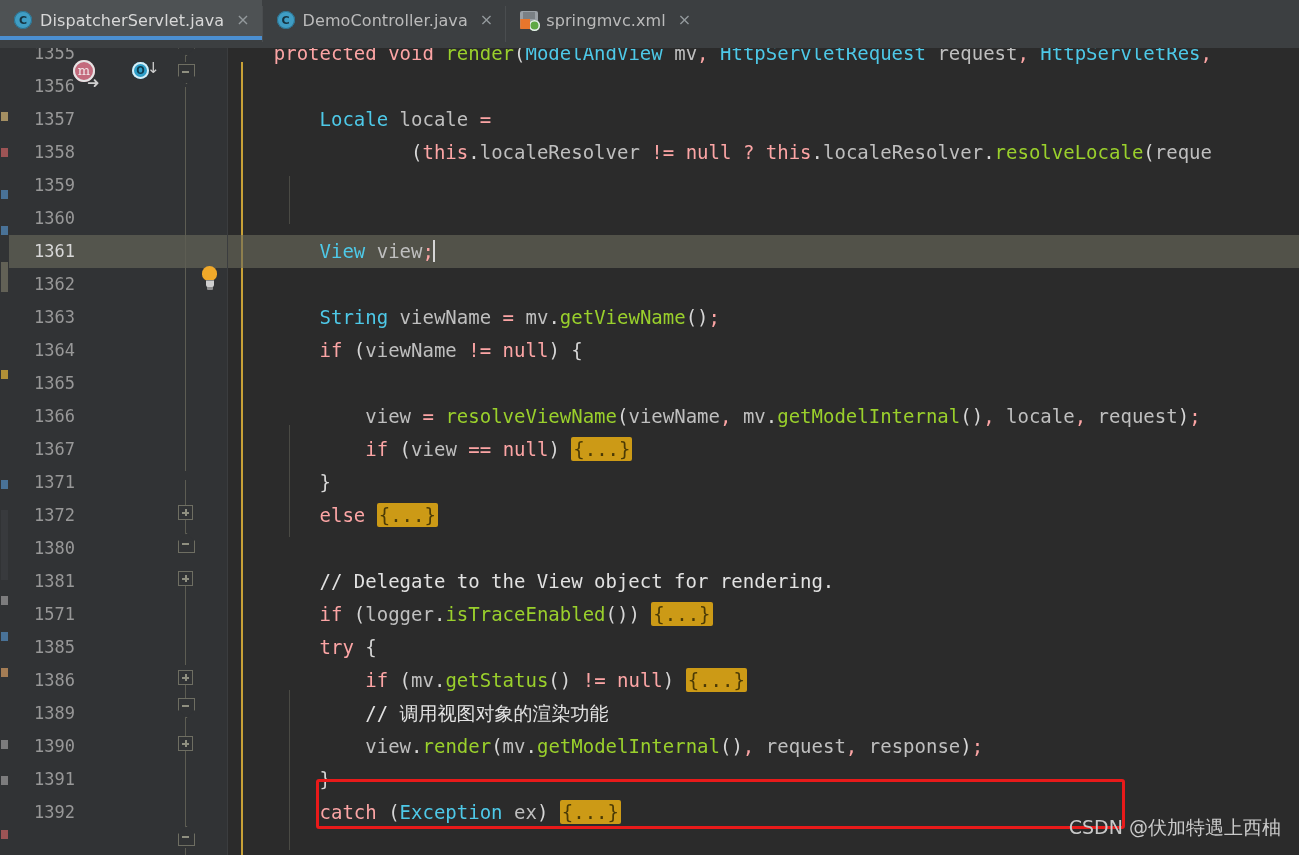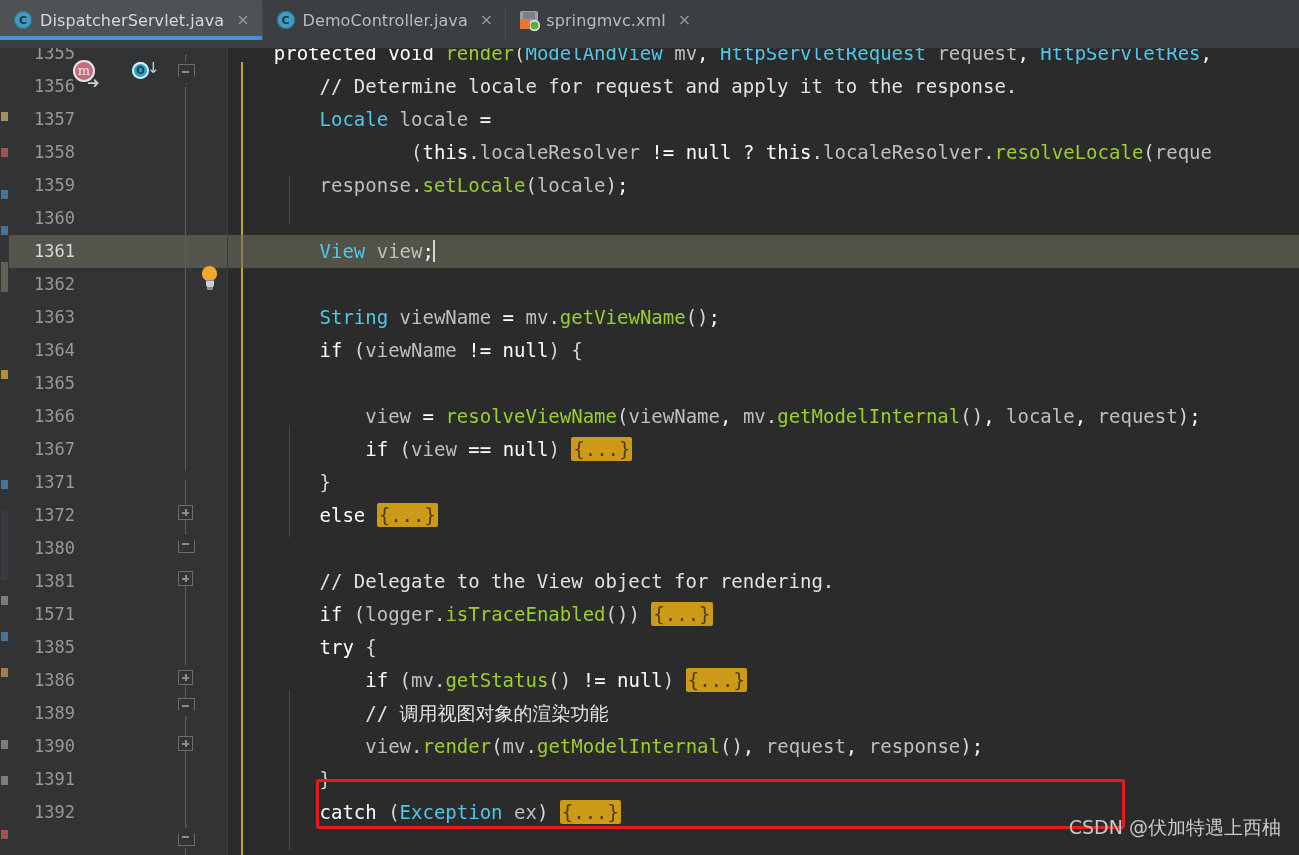--- a/index.html
+++ b/index.html
@@ -328,21 +328,21 @@
   .guide {
     position: absolute;
     width: 2px;
     background: #c8a137;
   }
   .guide-dim {
     position: absolute;
     width: 1px;
     background: #4a4a44;
   }
-  .kw2  { color: #ffffff; }
+  .kw2  { color: #fca5a5; }
   .typ  { color: #4ec9e8; }
   .mth  { color: #9ad02c; }
   .var  { color: #bfbfbf; }
   .pln  { color: #d6d6d6; }
   .cmt  { color: #e2e2e2; }
   .punc { color: #d6d6d6; }
   .fld  {
     background: #cc9a16;
     color: #4a3a06;
     border-radius: 2px;
@@ -499,24 +499,22 @@
     <div class="bulb" style="left:192px; top:226px;"></div>
 
     <div id="code">
 
       <div class="guide" style="left:13px; top:22px;  height:232px;"></div>
       <div class="guide" style="left:13px; top:254px; height:561px;"></div>
       <div class="guide-dim" style="left:61px; top:136px; height:48px;"></div>
       <div class="guide-dim" style="left:61px; top:385px; height:112px;"></div>
       <div class="guide-dim" style="left:61px; top:650px; height:160px;"></div>
     <div class="cl" style="top: -3px;"><span class="pln">    </span><span class="kw2">protected</span><span class="pln"> </span><span class="kw2">void</span><span class="pln"> </span><span class="mth">render</span><span class="punc">(</span><span class="typ">ModelAndView</span><span class="pln"> </span><span class="var">mv</span><span class="kw2">,</span><span class="pln"> </span><span class="typ">HttpServletRequest</span><span class="pln"> </span><span class="var">request</span><span class="kw2">,</span><span class="pln"> </span><span class="typ">HttpServletRes</span><span class="kw2">,</span></div>
-        <div class="cl" style="top: 30px;"><span class="cmt">        // Determine locale for request and apply it to the response.</span></div>
         <div class="cl" style="top: 63px;"><span class="pln">        </span><span class="typ">Locale</span><span class="pln"> </span><span class="var">locale</span><span class="pln"> </span><span class="kw2">=</span></div>
         <div class="cl" style="top: 96px;"><span class="pln">                </span><span class="punc">(</span><span class="kw2">this</span><span class="punc">.</span><span class="var">localeResolver</span><span class="pln"> </span><span class="kw2">!=</span><span class="pln"> </span><span class="kw2">null</span><span class="pln"> </span><span class="kw2">?</span><span class="pln"> </span><span class="kw2">this</span><span class="punc">.</span><span class="var">localeResolver</span><span class="punc">.</span><span class="mth">resolveLocale</span><span class="punc">(</span><span class="var">reque</span></div>
-        <div class="cl" style="top: 129px;"><span class="pln">        </span><span class="var">response</span><span class="punc">.</span><span class="mth">setLocale</span><span class="punc">(</span><span class="var">locale</span><span class="punc">)</span><span class="kw2">;</span></div>
         <div class="cl" style="top: 162px;"></div>
         <div class="cur-line-code" style="top: 195px; left: -1px;"></div>
         <div class="cl" style="top: 195px;"><span class="pln">        </span><span class="typ">View</span><span class="pln"> </span><span class="var">view</span><span class="kw2">;</span><span class="caret"></span></div>
         <div class="cl" style="top: 261px;"><span class="pln">        </span><span class="typ">String</span><span class="pln"> </span><span class="var">viewName</span><span class="pln"> </span><span class="kw2">=</span><span class="pln"> </span><span class="var">mv</span><span class="punc">.</span><span class="mth">getViewName</span><span class="punc">()</span><span class="kw2">;</span></div>
         <div class="cl" style="top: 294px;"><span class="pln">        </span><span class="kw2">if</span><span class="punc"> (</span><span class="var">viewName</span><span class="pln"> </span><span class="kw2">!=</span><span class="pln"> </span><span class="kw2">null</span><span class="punc">) {</span></div>
         <div class="cl" style="top: 360px;"><span class="pln">            </span><span class="var">view</span><span class="pln"> </span><span class="kw2">=</span><span class="pln"> </span><span class="mth">resolveViewName</span><span class="punc">(</span><span class="var">viewName</span><span class="kw2">,</span><span class="pln"> </span><span class="var">mv</span><span class="punc">.</span><span class="mth">getModelInternal</span><span class="punc">()</span><span class="kw2">,</span><span class="pln"> </span><span class="var">locale</span><span class="kw2">,</span><span class="pln"> </span><span class="var">request</span><span class="punc">)</span><span class="kw2">;</span></div>
         <div class="cl" style="top: 393px;"><span class="pln">            </span><span class="kw2">if</span><span class="punc"> (</span><span class="var">view</span><span class="pln"> </span><span class="kw2">==</span><span class="pln"> </span><span class="kw2">null</span><span class="punc">) </span><span class="fld">{...}</span></div>
         <div class="cl" style="top: 426px;"><span class="punc">        }</span></div>
         <div class="cl" style="top: 459px;"><span class="pln">        </span><span class="kw2">else</span><span class="pln"> </span><span class="fld">{...}</span></div>
         <div class="cl" style="top: 492px;"></div>

